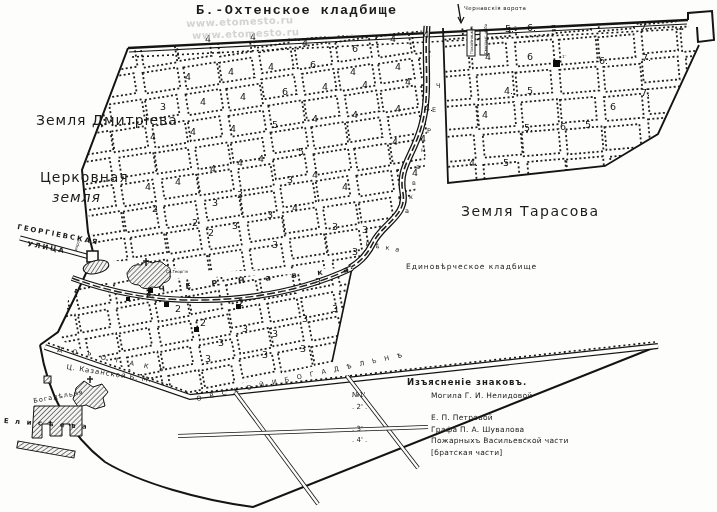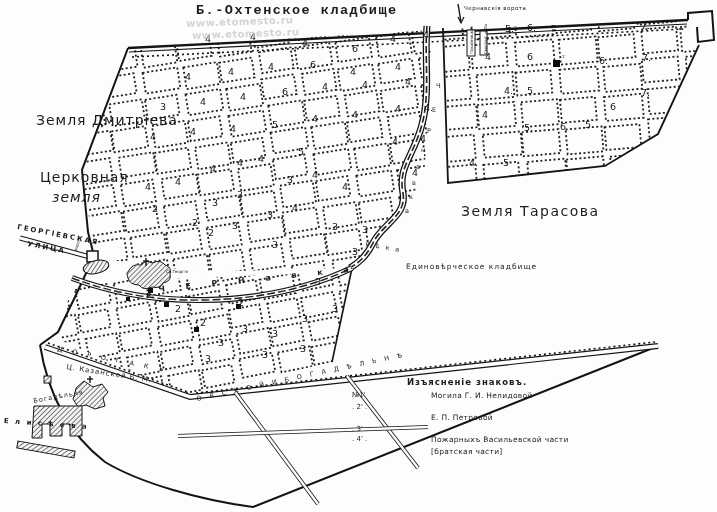--- a/index.html
+++ b/index.html
@@ -466,20 +466,21 @@
         </div>
         <div class="lgd-row">
           <span class="lgd-marker">.  2'   .</span>
         </div>
         <div class="lgd-row">
           <span class="lgd-marker"></span>
           <span class="lgd-text">Е. П. Петровой</span>
         </div>
         <div class="lgd-row">
           <span class="lgd-marker">.  3'   .</span>
+          <span class="lgd-text">Графа П. А. Шувалова</span>
         </div>
         <div class="lgd-row">
           <span class="lgd-marker">.  4'   .</span>
           <span class="lgd-text">Пожарныхъ Васильевской части</span>
         </div>
         <div class="lgd-row">
           <span class="lgd-marker"></span>
           <span class="lgd-text">[братская части]</span>
         </div>
       </div>

